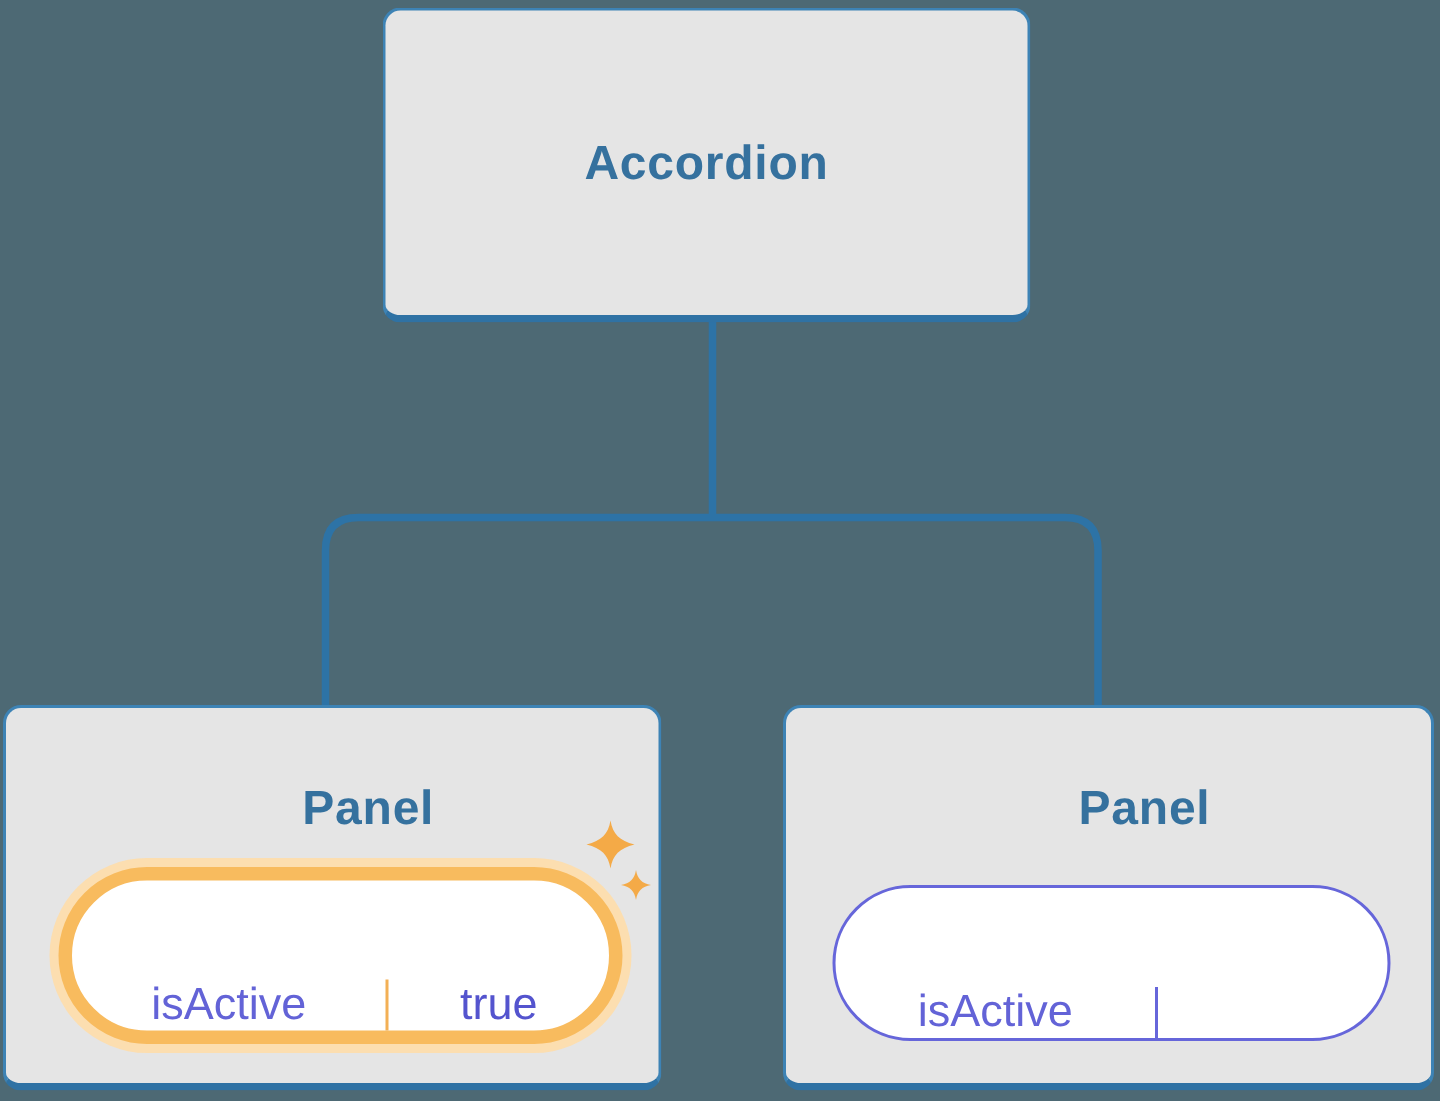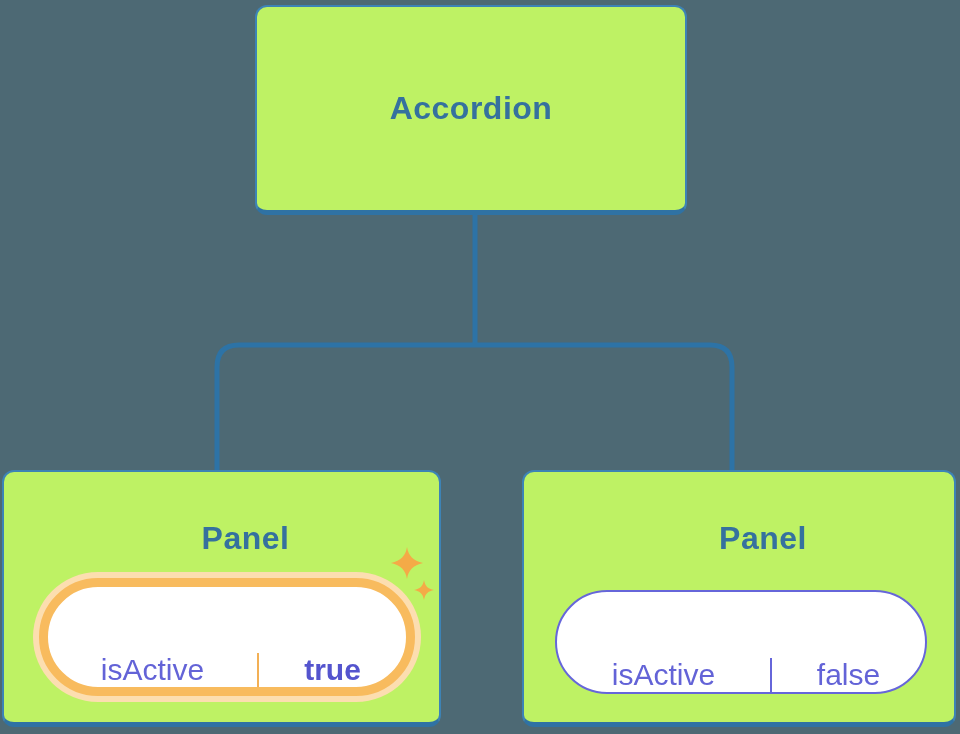--- a/index.html
+++ b/index.html
@@ -12,21 +12,21 @@
     overflow:hidden;
   }
 
   .connectors{
     position:absolute;left:0;top:0;width:960px;height:734px;
     pointer-events:none;z-index:0;
   }
 
   .box{
     position:absolute;
-    background:#bef264;
+    background:#e5e5e5;
     border:2px solid #3d83b5;
     border-bottom:5px solid #2f72a4;
     border-radius:12px;
     box-sizing:border-box;
     z-index:1;
   }
 
   .root-box{
     left:255px;top:5px;width:432px;height:210px;
     display:flex;align-items:center;justify-content:center;
@@ -60,21 +60,21 @@
     left:31px;top:118px;width:372px;height:104px;
     border:2px solid #6666da;
     border-radius:52px;
   }
 
   .seg{
     display:flex;align-items:center;justify-content:center;
     color:#6363d7;font-size:30px;
   }
   .pill-active .seg-key{width:209px;border-right:2px solid #f3b055;}
-  .pill-active .seg-val{flex:1;font-weight:700;color:#5454ce;}
+  .pill-active .seg-val{flex:1;font-weight:400;color:#5454ce;}
   .pill-inactive .seg-key{width:213px;border-right:2px solid #6666da;}
   .pill-inactive .seg-val{flex:1;}
 
   .sparkles{
     position:absolute;left:382px;top:70px;width:56px;height:66px;
   }
 </style>
 </head>
 <body>
 
@@ -101,17 +101,16 @@
       <path fill="#f4aa47" d="M21 5 C22.5 14 27 18.5 37 21 C27 23.5 22.5 28 21 37 C19.5 28 15 23.5 5 21 C15 18.5 19.5 14 21 5 Z"></path>
       <path fill="#f4aa47" d="M38 38 C39 44 42 47 48 48 C42 49 39 52 38 58 C37 52 34 49 28 48 C34 47 37 44 38 38 Z"></path>
     </svg>
   </div>
 
   <div class="box panel-right">
     <div class="panel-title">Panel</div>
 
     <div class="pill pill-inactive">
       <span class="seg seg-key">isActive</span>
-      <span class="seg seg-val">false</span>
     </div>
   </div>
 
 </div>
 
 </body></html>

